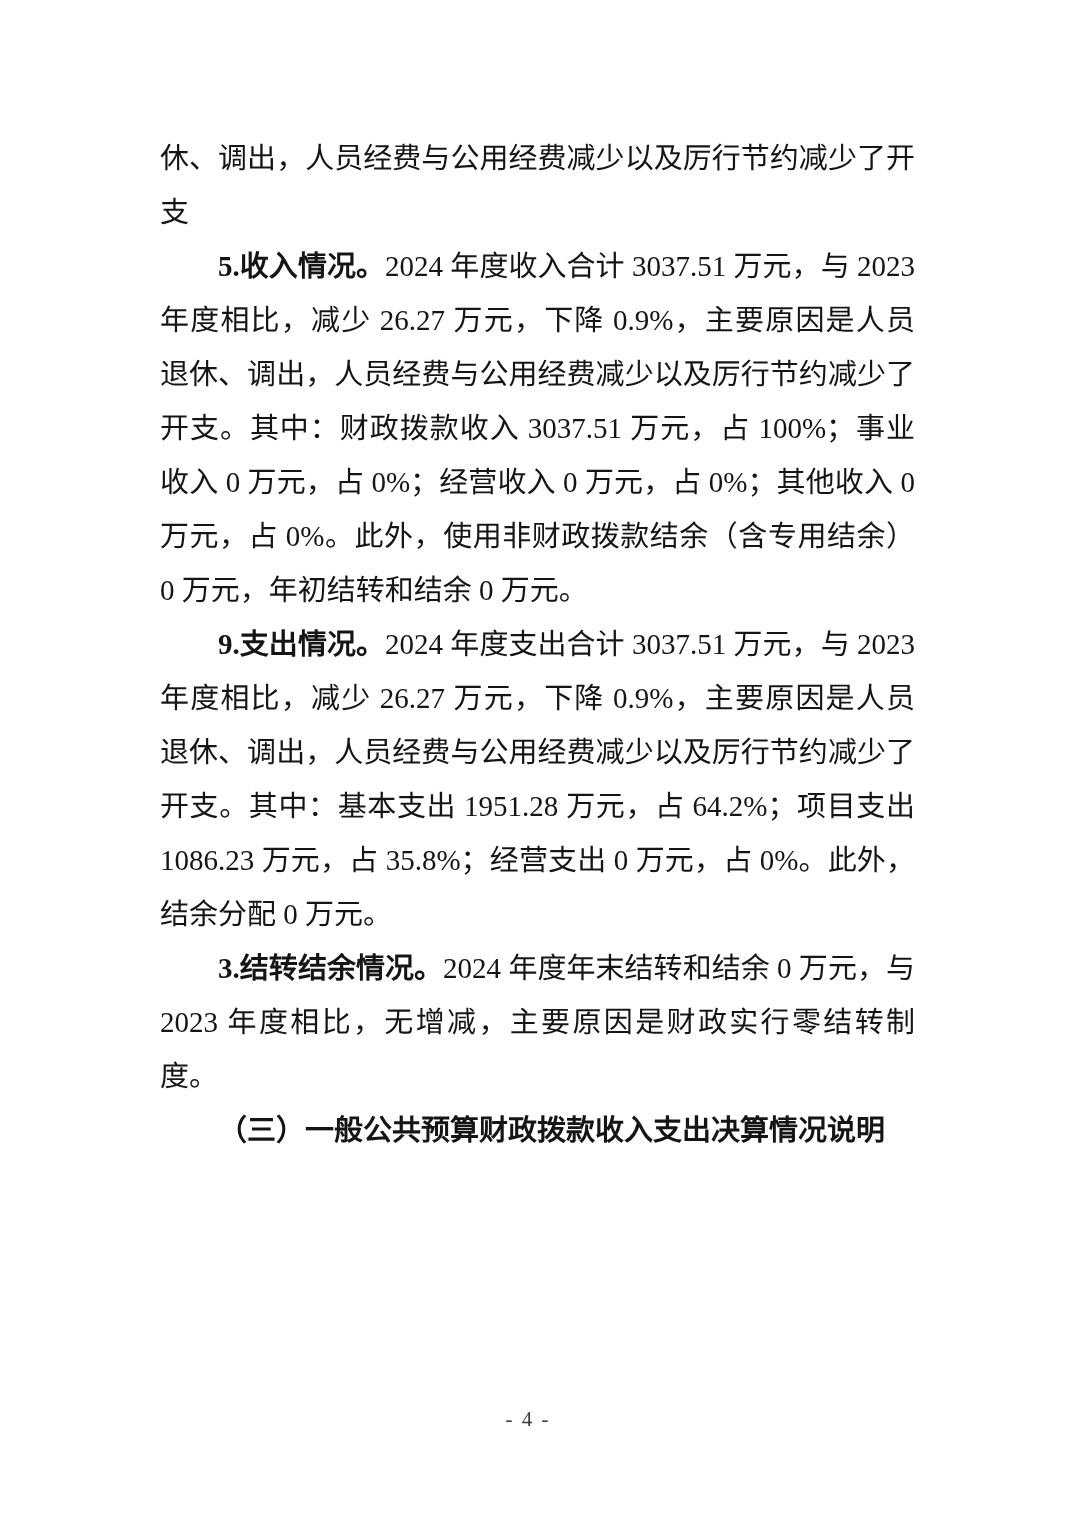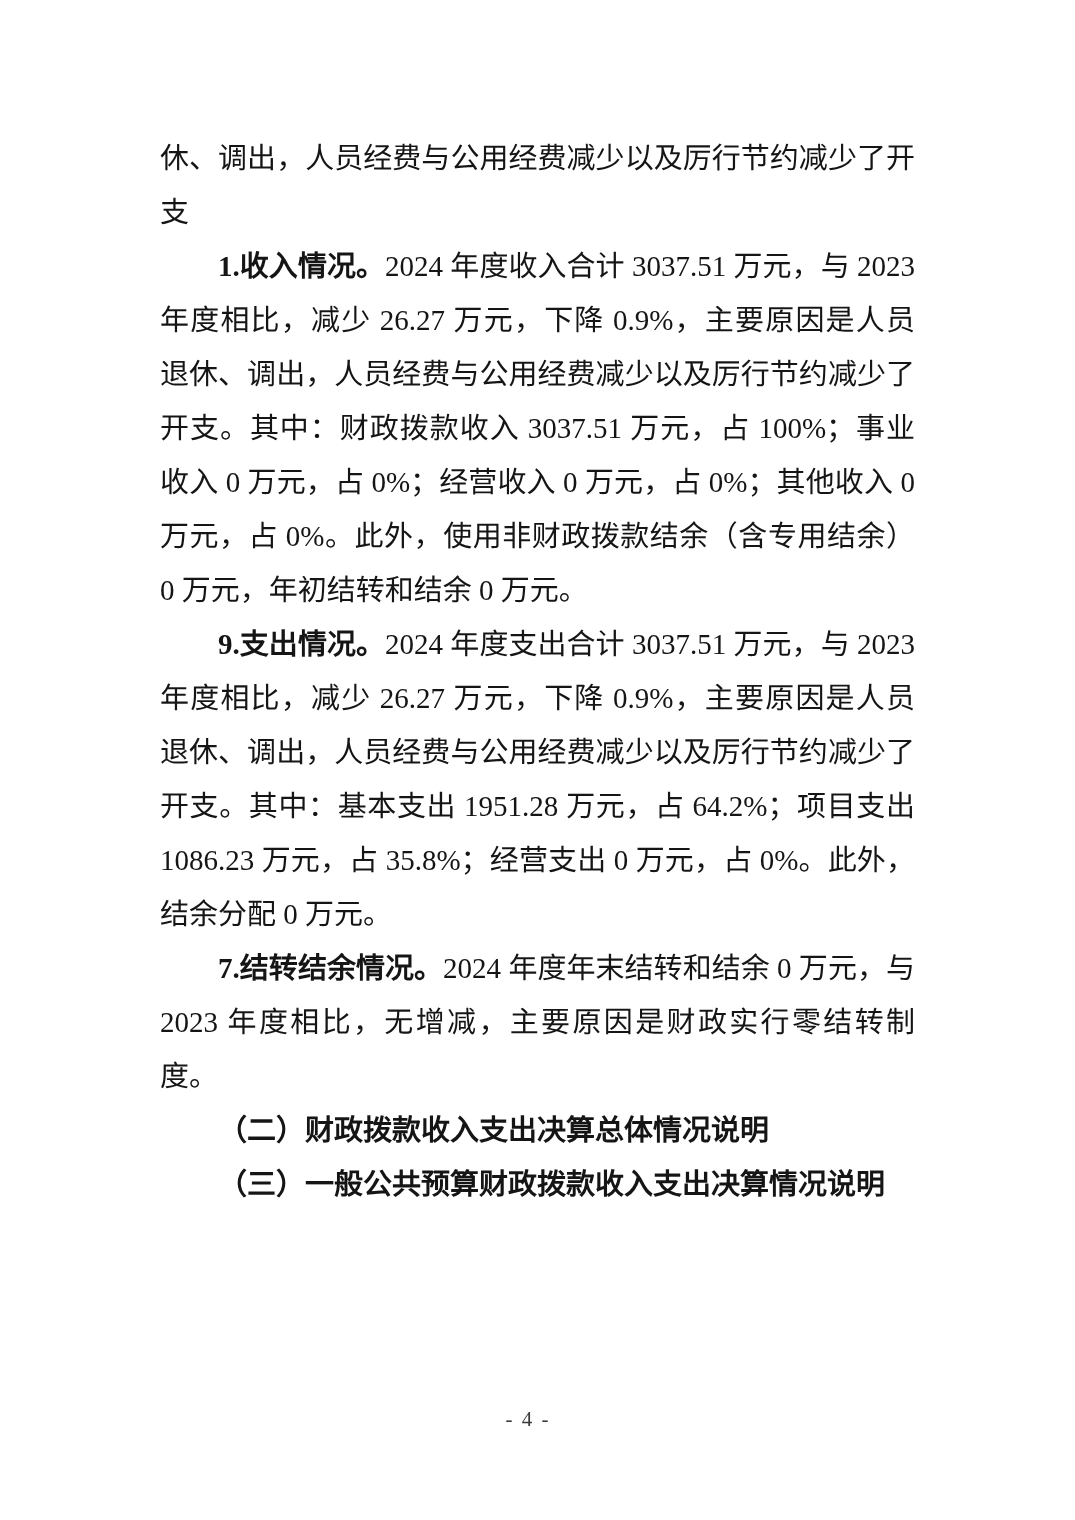--- a/index.html
+++ b/index.html
@@ -49,22 +49,21 @@
     letter-spacing: 2px;
   }
 </style>
 </head>
 <body>
 
 <div class="page">
   <main class="content">
 
   <p class="para"><span class="regular">休、调出，人员经费与公用经费减少以及厉行节约减少了开支</span></p>
-      <p class="para indent"><span class="bold">1.收入情况。</span><span class="regular">2024 年度收入合计 3037.51 万元，与 2023 年度相比，减少 26.27 万元，下降 0.9%，主要原因是人员退休、调出，人员经费与公用经费减少以及厉行节约减少了开支。其中：财政拨款收入 3037.51 万元，占 100%；事业收入 0 万元，占 0%；经营收入 0 万元，占 0%；其他收入 0 万元，占 0%。此外，使用非财政拨款结余（含专用结余）0 万元，年初结转和结余 0 万元。</span></p>
+      <p class="para indent"><span class="bold">5.收入情况。</span><span class="regular">2024 年度收入合计 3037.51 万元，与 2023 年度相比，减少 26.27 万元，下降 0.9%，主要原因是人员退休、调出，人员经费与公用经费减少以及厉行节约减少了开支。其中：财政拨款收入 3037.51 万元，占 100%；事业收入 0 万元，占 0%；经营收入 0 万元，占 0%；其他收入 0 万元，占 0%。此外，使用非财政拨款结余（含专用结余）0 万元，年初结转和结余 0 万元。</span></p>
       <p class="para indent"><span class="bold">9.支出情况。</span><span class="regular">2024 年度支出合计 3037.51 万元，与 2023 年度相比，减少 26.27 万元，下降 0.9%，主要原因是人员退休、调出，人员经费与公用经费减少以及厉行节约减少了开支。其中：基本支出 1951.28 万元，占 64.2%；项目支出 1086.23 万元，占 35.8%；经营支出 0 万元，占 0%。此外，结余分配 0 万元。</span></p>
-      <p class="para indent"><span class="bold">7.结转结余情况。</span><span class="regular">2024 年度年末结转和结余 0 万元，与 2023 年度相比，无增减，主要原因是财政实行零结转制度。</span></p>
-      <p class="para indent heading"><span class="bold">（二）财政拨款收入支出决算总体情况说明</span></p>
+      <p class="para indent"><span class="bold">3.结转结余情况。</span><span class="regular">2024 年度年末结转和结余 0 万元，与 2023 年度相比，无增减，主要原因是财政实行零结转制度。</span></p>
       <p class="para indent heading"><span class="bold">（三）一般公共预算财政拨款收入支出决算情况说明</span></p>
     </main>
   <footer class="page-footer">
     <span>- 4 -</span>
   </footer>
 </div>
 
 </body></html>

